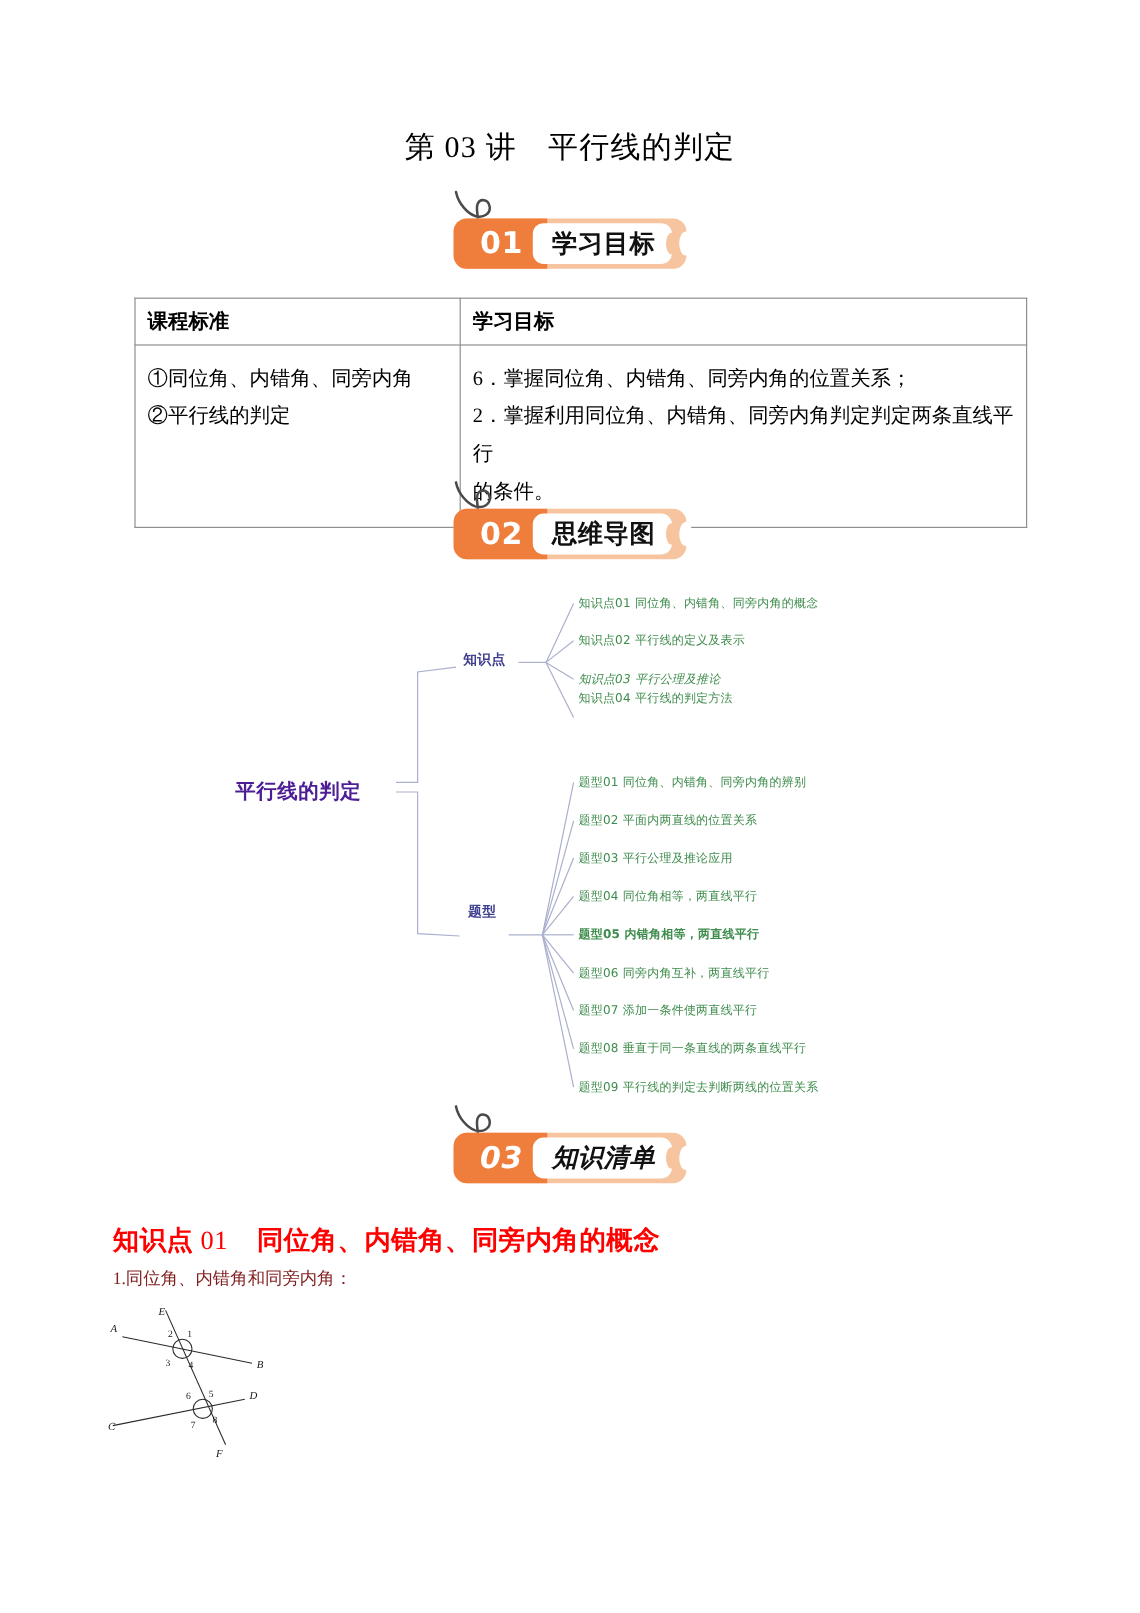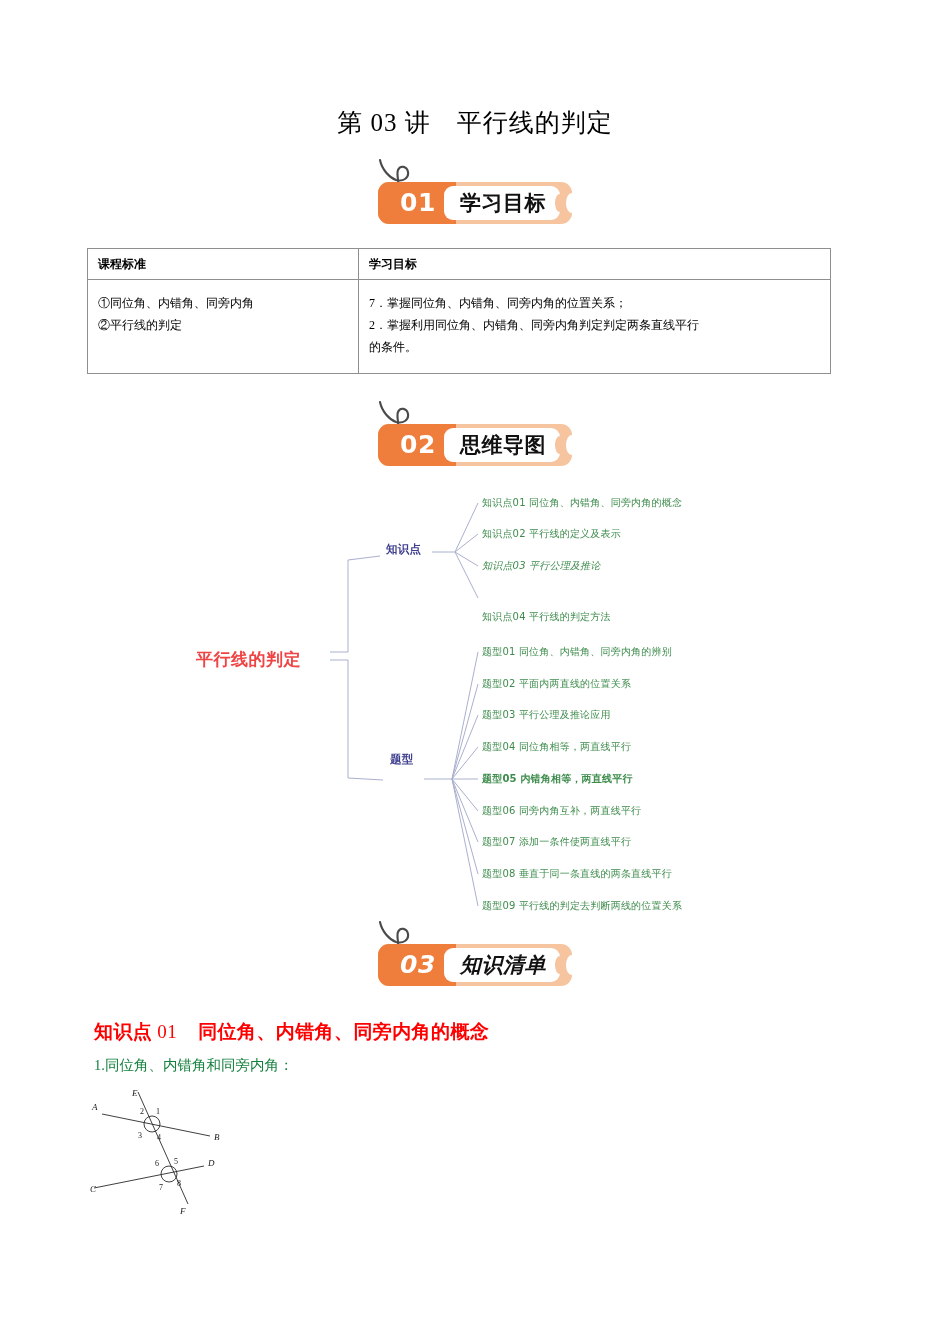--- a/index.html
+++ b/index.html
@@ -121,25 +121,25 @@
     position: absolute;
     left: -2px;
     top: -24px;
     width: 46px;
     height: 30px;
   }
 
   
   table.std-table {
     position: absolute;
-    left: 87px;
+    left: 112px;
     top: 248px;
     width: 744px;
     border-collapse: collapse;
-    font-size: 12px;
+    font-size: 17px;
   }
   table.std-table td {
     border: 1px solid #8f8f8f;
     padding: 7px 10px;
     vertical-align: top;
     line-height: 1.85;
   }
   table.std-table td.hdr {
     font-weight: bold;
     padding-top: 6px;
@@ -151,21 +151,21 @@
   .mm-svg {
     position: absolute;
     left: 0; top: 0;
   }
   .mm-center {
     position: absolute;
     left: 196px;
     top: 648px;
     font-size: 17px;
     font-weight: bold;
-    color: #ef4444;
+    color: #4c1d95;
     font-family: "DejaVu Sans", "Liberation Sans", sans-serif;
     letter-spacing: 0.5px;
   }
   .mm-branch {
     position: absolute;
     font-size: 11.5px;
     font-weight: bold;
     color: #3f3f8f;
     font-family: "DejaVu Sans", "Liberation Sans", sans-serif;
     letter-spacing: 0.3px;
@@ -180,36 +180,36 @@
     font-family: "DejaVu Sans", "Liberation Sans", sans-serif;
     white-space: nowrap;
     letter-spacing: 0.2px;
   }
 
   
   .kp-heading {
     position: absolute;
     left: 94px;
     top: 1019px;
-    font-size: 19px;
+    font-size: 22px;
     font-weight: bold;
     color: #ff0000;
     font-family: "DejaVu Sans", "Liberation Sans", sans-serif;
     letter-spacing: 0.4px;
   }
   .kp-heading .sn {
     font-family: "Liberation Serif", serif;
     font-weight: normal;
   }
   .kp-sub {
     position: absolute;
     left: 94px;
     top: 1056px;
     font-size: 14.5px;
-    color: #15803d;
+    color: #7f1d1d;
     font-family: "Liberation Serif", "DejaVu Serif", serif;
   }
 
   
   .geo-fig {
     position: absolute;
     left: 88px;
     top: 1088px;
     width: 160px;
     height: 130px;
@@ -250,21 +250,21 @@
       <tr>
     <td class="hdr col-left">课程标准</td>
     <td class="hdr">学习目标</td>
   </tr>
   <tr>
     <td class="cell-pad">
       <div>①同位角、内错角、同旁内角</div>
       <div>②平行线的判定</div>
     </td>
     <td class="cell-pad">
-      <div>7．掌握同位角、内错角、同旁内角的位置关系；</div>
+      <div>6．掌握同位角、内错角、同旁内角的位置关系；</div>
       <div>2．掌握利用同位角、内错角、同旁内角判定判定两条直线平行</div>
       <div>的条件。</div>
     </td>
   </tr>
 </tbody>
   </table>
 
 <div class="badge-wrap" style="top:408px;">
   <div class="badge">
     <svg class="badge-squiggle" viewBox="0 0 46 30">
@@ -306,21 +306,21 @@
 </svg>
 
 <div class="mm-center">平行线的判定</div>
 
 <div class="mm-branch b1">知识点</div>
 <div class="mm-branch b2">题型</div>
 
 <div class="mm-leaf" style="top:496px;">知识点01  同位角、内错角、同旁内角的概念</div>
 <div class="mm-leaf" style="top:527px;">知识点02  平行线的定义及表示</div>
 <div class="mm-leaf" style="top:559px;font-style:italic;">知识点03  平行公理及推论</div>
-<div class="mm-leaf" style="top:610px;text-align:center;">知识点04  平行线的判定方法</div>
+<div class="mm-leaf" style="top:575px;text-align:center;">知识点04  平行线的判定方法</div>
 
 <div class="mm-leaf" style="top:645px;">题型01  同位角、内错角、同旁内角的辨别</div>
 <div class="mm-leaf" style="top:677px;">题型02  平面内两直线的位置关系</div>
 <div class="mm-leaf" style="top:708px;text-align:right;">题型03  平行公理及推论应用</div>
 <div class="mm-leaf" style="top:740px;">题型04  同位角相等，两直线平行</div>
 <div class="mm-leaf" style="top:772px;font-weight:bold;">题型05  内错角相等，两直线平行</div>
 <div class="mm-leaf" style="top:804px;">题型06  同旁内角互补，两直线平行</div>
 <div class="mm-leaf" style="top:835px;">题型07  添加一条件使两直线平行</div>
 <div class="mm-leaf" style="top:867px;">题型08  垂直于同一条直线的两条直线平行</div>
 <div class="mm-leaf" style="top:899px;">题型09  平行线的判定去判断两线的位置关系</div>

